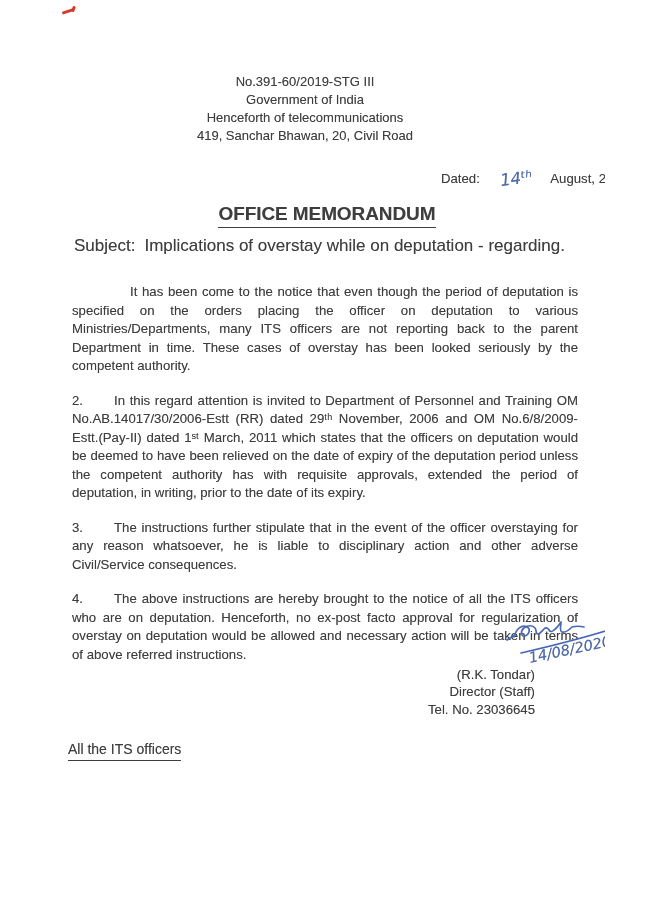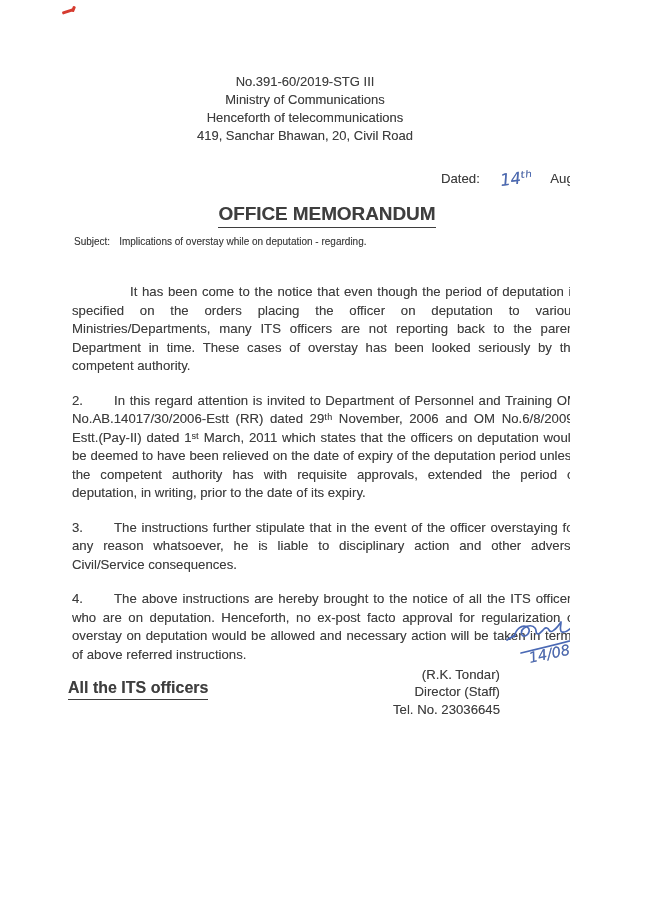--- a/index.html
+++ b/index.html
@@ -10,20 +10,21 @@
   }
   html,body{margin:0;padding:0;background:#ffffff;}
   .page{
     position:relative;
     width:570px;height:918px;
     background:var(--paper);
     font-family:"Liberation Sans","DejaVu Sans",sans-serif;
     color:var(--text);
     text-shadow:0 0 .4px rgba(62,62,62,.45);
     overflow:hidden;
+    padding-left:35px;
   }
   
   .red-mark{position:absolute;left:62px;top:6px;width:16px;height:12px;}
   .red-mark .d1{position:absolute;left:0;top:4px;width:11px;height:3px;border-radius:1px;background:var(--red-mark);transform:rotate(-18deg);}
   .red-mark .d2{position:absolute;left:10px;top:0;width:3px;height:6px;border-radius:1px;background:var(--red-mark);transform:rotate(22deg);}
 
   .letterhead{
     position:absolute;top:73px;left:0;width:610px;
     text-align:center;font-size:13px;line-height:18.1px;
   }
@@ -33,56 +34,56 @@
   }
   .ink{color:var(--ink);font-style:italic;font-family:"DejaVu Sans",sans-serif;}
   .hand-day{font-size:16.5px;display:inline-block;transform:rotate(-7deg) translateY(1px);margin-right:-2px;}
 
   .title-wrap{position:absolute;top:203px;left:0;width:654px;text-align:center;}
   .title{
     display:inline-block;font-weight:bold;font-size:19px;letter-spacing:-.1px;
     border-bottom:1.6px solid currentColor;padding:0 1px 1.5px;
   }
 
-  .subject{position:absolute;top:236px;left:74px;font-size:10px;white-space:nowrap;}
+  .subject{position:absolute;top:236px;left:74px;font-size:17px;white-space:nowrap;}
   .subj-label{margin-right:9px;}
 
   .body{
     position:absolute;top:267px;left:72px;width:506px;
     font-size:13.2px;line-height:18.5px;text-align:justify;
   }
   .para{margin:16px 0 7px 0;}
   .para.indent{text-indent:58px;}
   .num{display:inline-block;width:42px;}
 
   .sig-svg{position:absolute;left:497px;top:609px;width:132px;height:56px;}
   .sig-svg path{stroke:var(--ink);fill:none;stroke-width:1.7;stroke-linecap:round;stroke-linejoin:round;}
   .sig-svg text{fill:var(--ink);font-style:italic;font-family:"DejaVu Sans",sans-serif;font-size:14.5px;}
 
   .sig-block{
     position:absolute;top:666px;right:70px;
     text-align:right;font-size:13.2px;line-height:17.3px;white-space:nowrap;
   }
 
-  .addressee{position:absolute;top:679px;left:68px;font-size:16px;font-weight:bold;}
+  .addressee{position:absolute;top:741px;left:68px;font-size:14px;}
   .addressee .u{border-bottom:1.3px solid currentColor;padding-bottom:2.5px;}
 </style>
 </head>
 <body>
 
 <div class="page">
 
   <div class="red-mark">
     <span class="d1"></span>
     <span class="d2"></span>
   </div>
 
   <div class="letterhead">
     <div>No.391-60/2019-STG III</div>
-    <div>Ministry of Communications</div>
+    <div>Government of India</div>
     <div>Henceforth of telecommunications</div>
     <div>419, Sanchar Bhawan, 20, Civil Road</div>
   </div>
 
   <div class="date-line">
     <span>Dated:</span>
     <span class="ink hand-day">14ᵗʰ</span>
     <span>August, 2020</span>
   </div>
 

